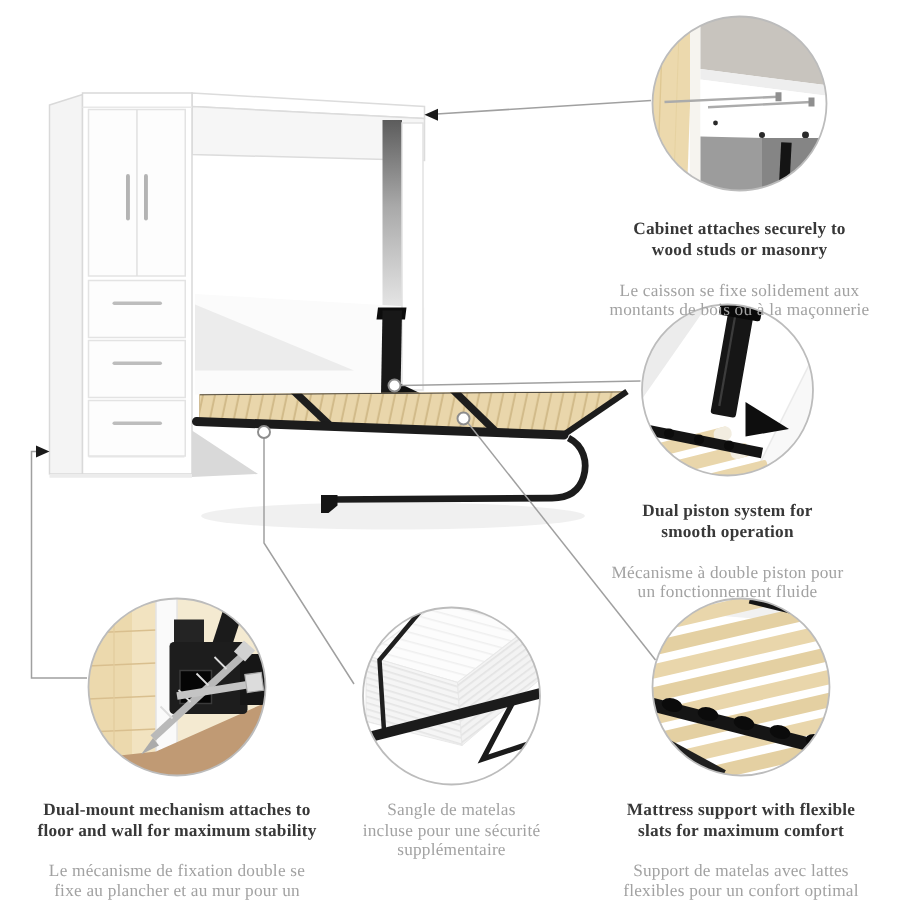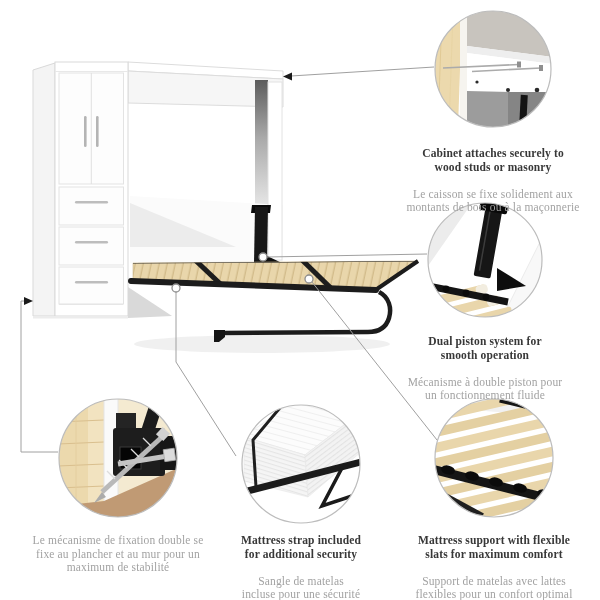--- a/index.html
+++ b/index.html
@@ -274,27 +274,27 @@
     <div class="fr">Le caisson se fixe solidement aux
 montants de bois ou à la maçonnerie</div>
   </div>
   <div class="callout-text ct2">
     <div class="en">Dual piston system for
 smooth operation</div>
     <div class="fr">Mécanisme à double piston pour
 un fonctionnement fluide</div>
   </div>
   <div class="callout-text ct3">
+    <div class="en">Dual-mount mechanism attaches to
+floor and wall for maximum stability</div>
     <div class="fr">Le mécanisme de fixation double se
 fixe au plancher et au mur pour un
 maximum de stabilité</div>
   </div>
   <div class="callout-text ct4">
-    <div class="en">Mattress strap included
-for additional security</div>
     <div class="fr">Sangle de matelas
 incluse pour une sécurité
 supplémentaire</div>
   </div>
   <div class="callout-text ct5">
     <div class="en">Mattress support with flexible
 slats for maximum comfort</div>
     <div class="fr">Support de matelas avec lattes
 flexibles pour un confort optimal</div>
   </div>

